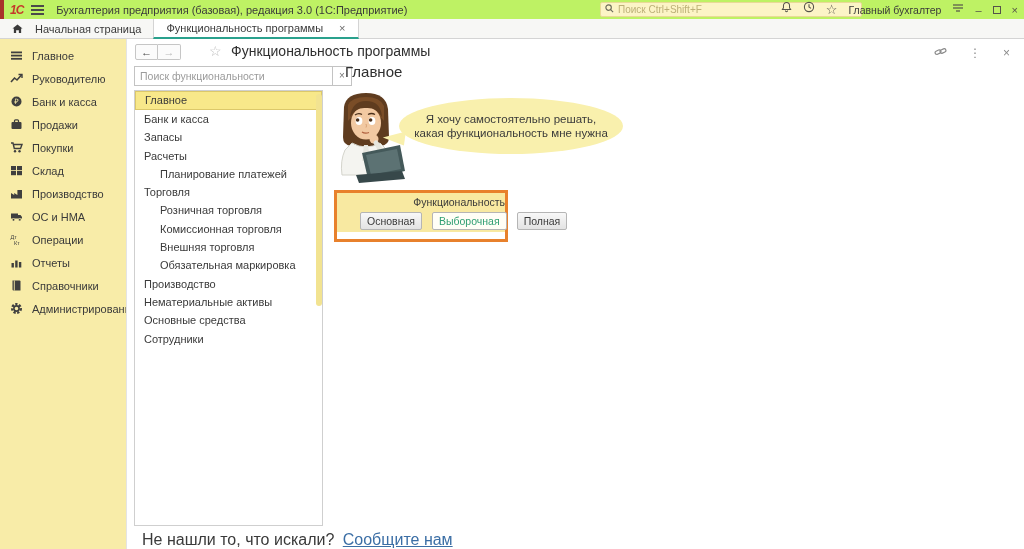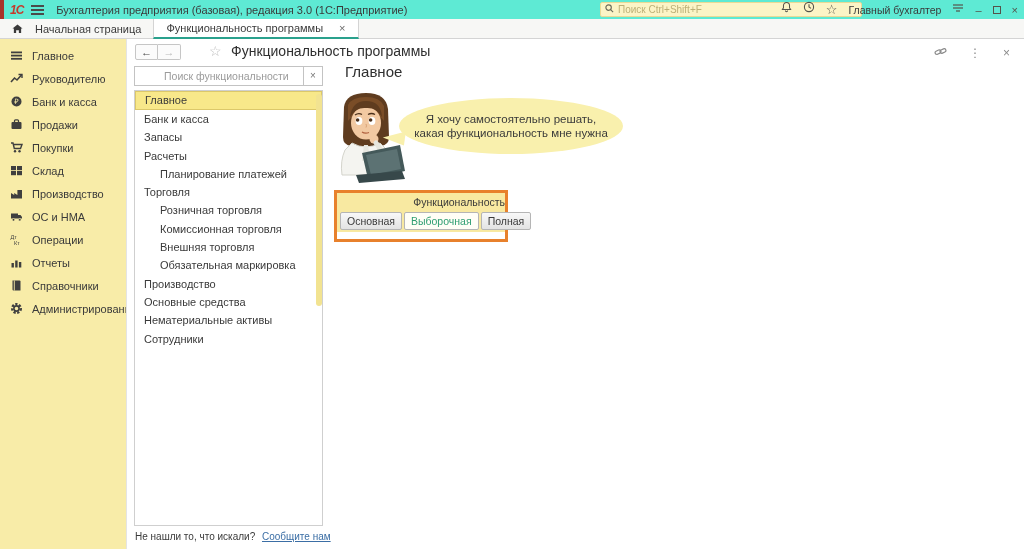--- a/index.html
+++ b/index.html
@@ -1,21 +1,21 @@
 <!DOCTYPE html>
 <html><head>
 <meta charset="utf-8">
 <style>
   * { margin:0; padding:0; box-sizing:border-box; }
   html,body { width:1024px; height:549px; overflow:hidden; }
   body { font-family:"Liberation Sans", sans-serif; color:#3a3a3a; }
   .app { position:relative; width:1024px; height:549px; background:#fff; }
 
   
-  .topbar { position:relative; height:19px; background:#5eead4; display:flex; align-items:center; }
+  .topbar { position:relative; height:19px; background:#bef264; display:flex; align-items:center; }
   .topbar .redstrip { width:4px; height:19px; background:#a8352a; }
   .logo1c { font-size:12px; font-weight:bold; font-style:italic; color:#c5392b; margin:0 8px 0 6px; letter-spacing:-1px; }
   .burger { width:13px; margin-right:12px; cursor:pointer; }
   .burger div { height:2px; background:#4a4a4a; margin:2px 0; }
   .apptitle { font-size:11px; color:#3a3a3a; }
   .topsearch { position:absolute; left:600px; top:2px; width:262px; height:15px; background:#fcf4c6; border:1px solid #e9da96; border-radius:2px; display:flex; align-items:center; padding:0 4px; }
   .topsearch .mag { font-size:10px; color:#6c6c5a; margin-right:4px; }
   .topsearch input { border:none; background:transparent; outline:none; font-size:10px; width:100%; color:#3a3a3a; font-family:"Liberation Sans",sans-serif; }
   .topsearch input::placeholder { color:#bcb077; }
   .topicons { position:absolute; right:6px; top:0; height:19px; display:flex; align-items:center; gap:11px; }
@@ -43,44 +43,44 @@
   .navbtns { position:absolute; left:8px; top:5px; display:flex; }
   .navbtn { width:23px; height:16px; background:#fbfbfb; border:1px solid #c6c6c6; font-size:11px; line-height:14px; text-align:center; cursor:pointer; }
   .navbtn.back { border-radius:2px 0 0 2px; color:#444; }
   .navbtn.fwd  { border-radius:0 2px 2px 0; border-left:none; color:#b9b9b9; }
   .hdrstar { position:absolute; left:82px; top:4px; font-size:14px; color:#bdbdbd; cursor:pointer; }
   .paneltitle { position:absolute; left:104px; top:4px; font-size:14px; color:#2f2f2f; }
   .hdricons { position:absolute; top:7px; right:14px; display:flex; gap:22px; align-items:center; }
   .hdricons .hic { color:#8a8a8a; font-size:12px; cursor:pointer; line-height:12px; }
 
   
-  .fsearch { position:absolute; left:7px; top:27px; width:189px; height:20px; border:1px solid #c3c3c3; display:flex; background:#fff;padding-left:24px; }
+  .fsearch { position:absolute; left:7px; top:27px; width:218px; height:20px; border:1px solid #c3c3c3; display:flex; background:#fff; }
   .fsearch input { flex:1; border:none; outline:none; font-size:10.5px; padding:0 5px; color:#3a3a3a; font-family:"Liberation Sans",sans-serif; min-width:0; }
   .fsearch input::placeholder { color:#9b9b9b; }
   .fsearch .clr { width:19px; border-left:1px solid #c3c3c3; text-align:center; font-size:10px; color:#777; line-height:18px; cursor:pointer; }
 
   .funclist { position:absolute; left:7px; top:51px; width:189px; height:436px; border:1px solid #cfcfcf; background:#fff; overflow:hidden; }
   .nav-item { height:18.3px; line-height:18.3px; font-size:11px; padding-left:9px; white-space:nowrap; cursor:pointer; color:#3a3a3a; }
   .nav-item.ind { padding-left:25px; }
   .nav-item.sel { background:#f8e88a; border:1px solid #dcc86a; height:19px; line-height:17px; }
   .vthumb { position:absolute; right:0; top:3px; width:6px; height:212px; background:#f2e391; border-radius:3px; }
 
-  .footrow { position:absolute; left:8px; top:492px; font-size:10px; color:#3a3a3a; }
+  .footrow { position:absolute; left:15px; top:492px; font-size:16px; color:#3a3a3a; }
   .footrow a { color:#3b6ea5; text-decoration:underline; cursor:pointer; margin-left:4px; }
 
   
   .sectitle { position:absolute; left:218px; top:24px; font-size:15px; color:#2f2f2f; }
   .avatar { position:absolute; left:199px; top:52px; }
   .bubble { position:absolute; left:272px; top:59px; width:224px; height:56px; background:#f9f0ad; border-radius:50%; display:flex; flex-direction:column; justify-content:center; text-align:center; font-size:11.5px; color:#3a3a3a; line-height:1.25; }
   .bubble .tail { position:absolute; left:-16px; top:32px; width:0; height:0; border-top:9px solid transparent; border-bottom:5px solid transparent; border-right:22px solid #f9f0ad; transform:rotate(8deg); }
 
   .funcbox { position:absolute; left:207px; top:151px; width:174px; height:52px; border:3px solid #e8812c; background:#fff; }
   .funcbox .yellowpart { background:#f8e9a1; padding-bottom:2px; }
   .funcbox .fbtitle { text-align:right; font-size:10.5px; padding:3px 0 4px 0; color:#3a3a3a; }
-  .fbbtns { display:flex; padding:0 3px; gap:2px; }
+  .fbbtns { display:flex; padding:0 3px; gap:10px;margin-left:20px; }
   .fbtn { font-size:10.5px; padding:2px 6px; background:linear-gradient(#f8f8f8,#e3e3e3); border:1px solid #b5b5b5; border-radius:2px; color:#3a3a3a; cursor:pointer; white-space:nowrap; }
   .fbtn.on { background:#fffef6; color:#2f9e72; }
 </style>
 </head>
 <body>
 
 <div class="app">
 
   <div class="topbar">
     <div class="redstrip"></div>
@@ -270,22 +270,22 @@
         <div class="nav-item">Банк и касса</div>
         <div class="nav-item">Запасы</div>
         <div class="nav-item">Расчеты</div>
         <div class="nav-item ind">Планирование платежей</div>
         <div class="nav-item">Торговля</div>
         <div class="nav-item ind">Розничная торговля</div>
         <div class="nav-item ind">Комиссионная торговля</div>
         <div class="nav-item ind">Внешняя торговля</div>
         <div class="nav-item ind">Обязательная маркировка</div>
         <div class="nav-item">Производство</div>
+        <div class="nav-item">Нематериальные активы</div>
         <div class="nav-item">Основные средства</div>
-        <div class="nav-item">Нематериальные активы</div>
         <div class="nav-item">Сотрудники</div>
         <div class="vthumb"></div>
       </div>
 
       <div class="footrow">
         <span>Не нашли то, что искали?</span>
         <a>Сообщите нам</a>
       </div>
 
       <div class="sectitle">Главное</div>

